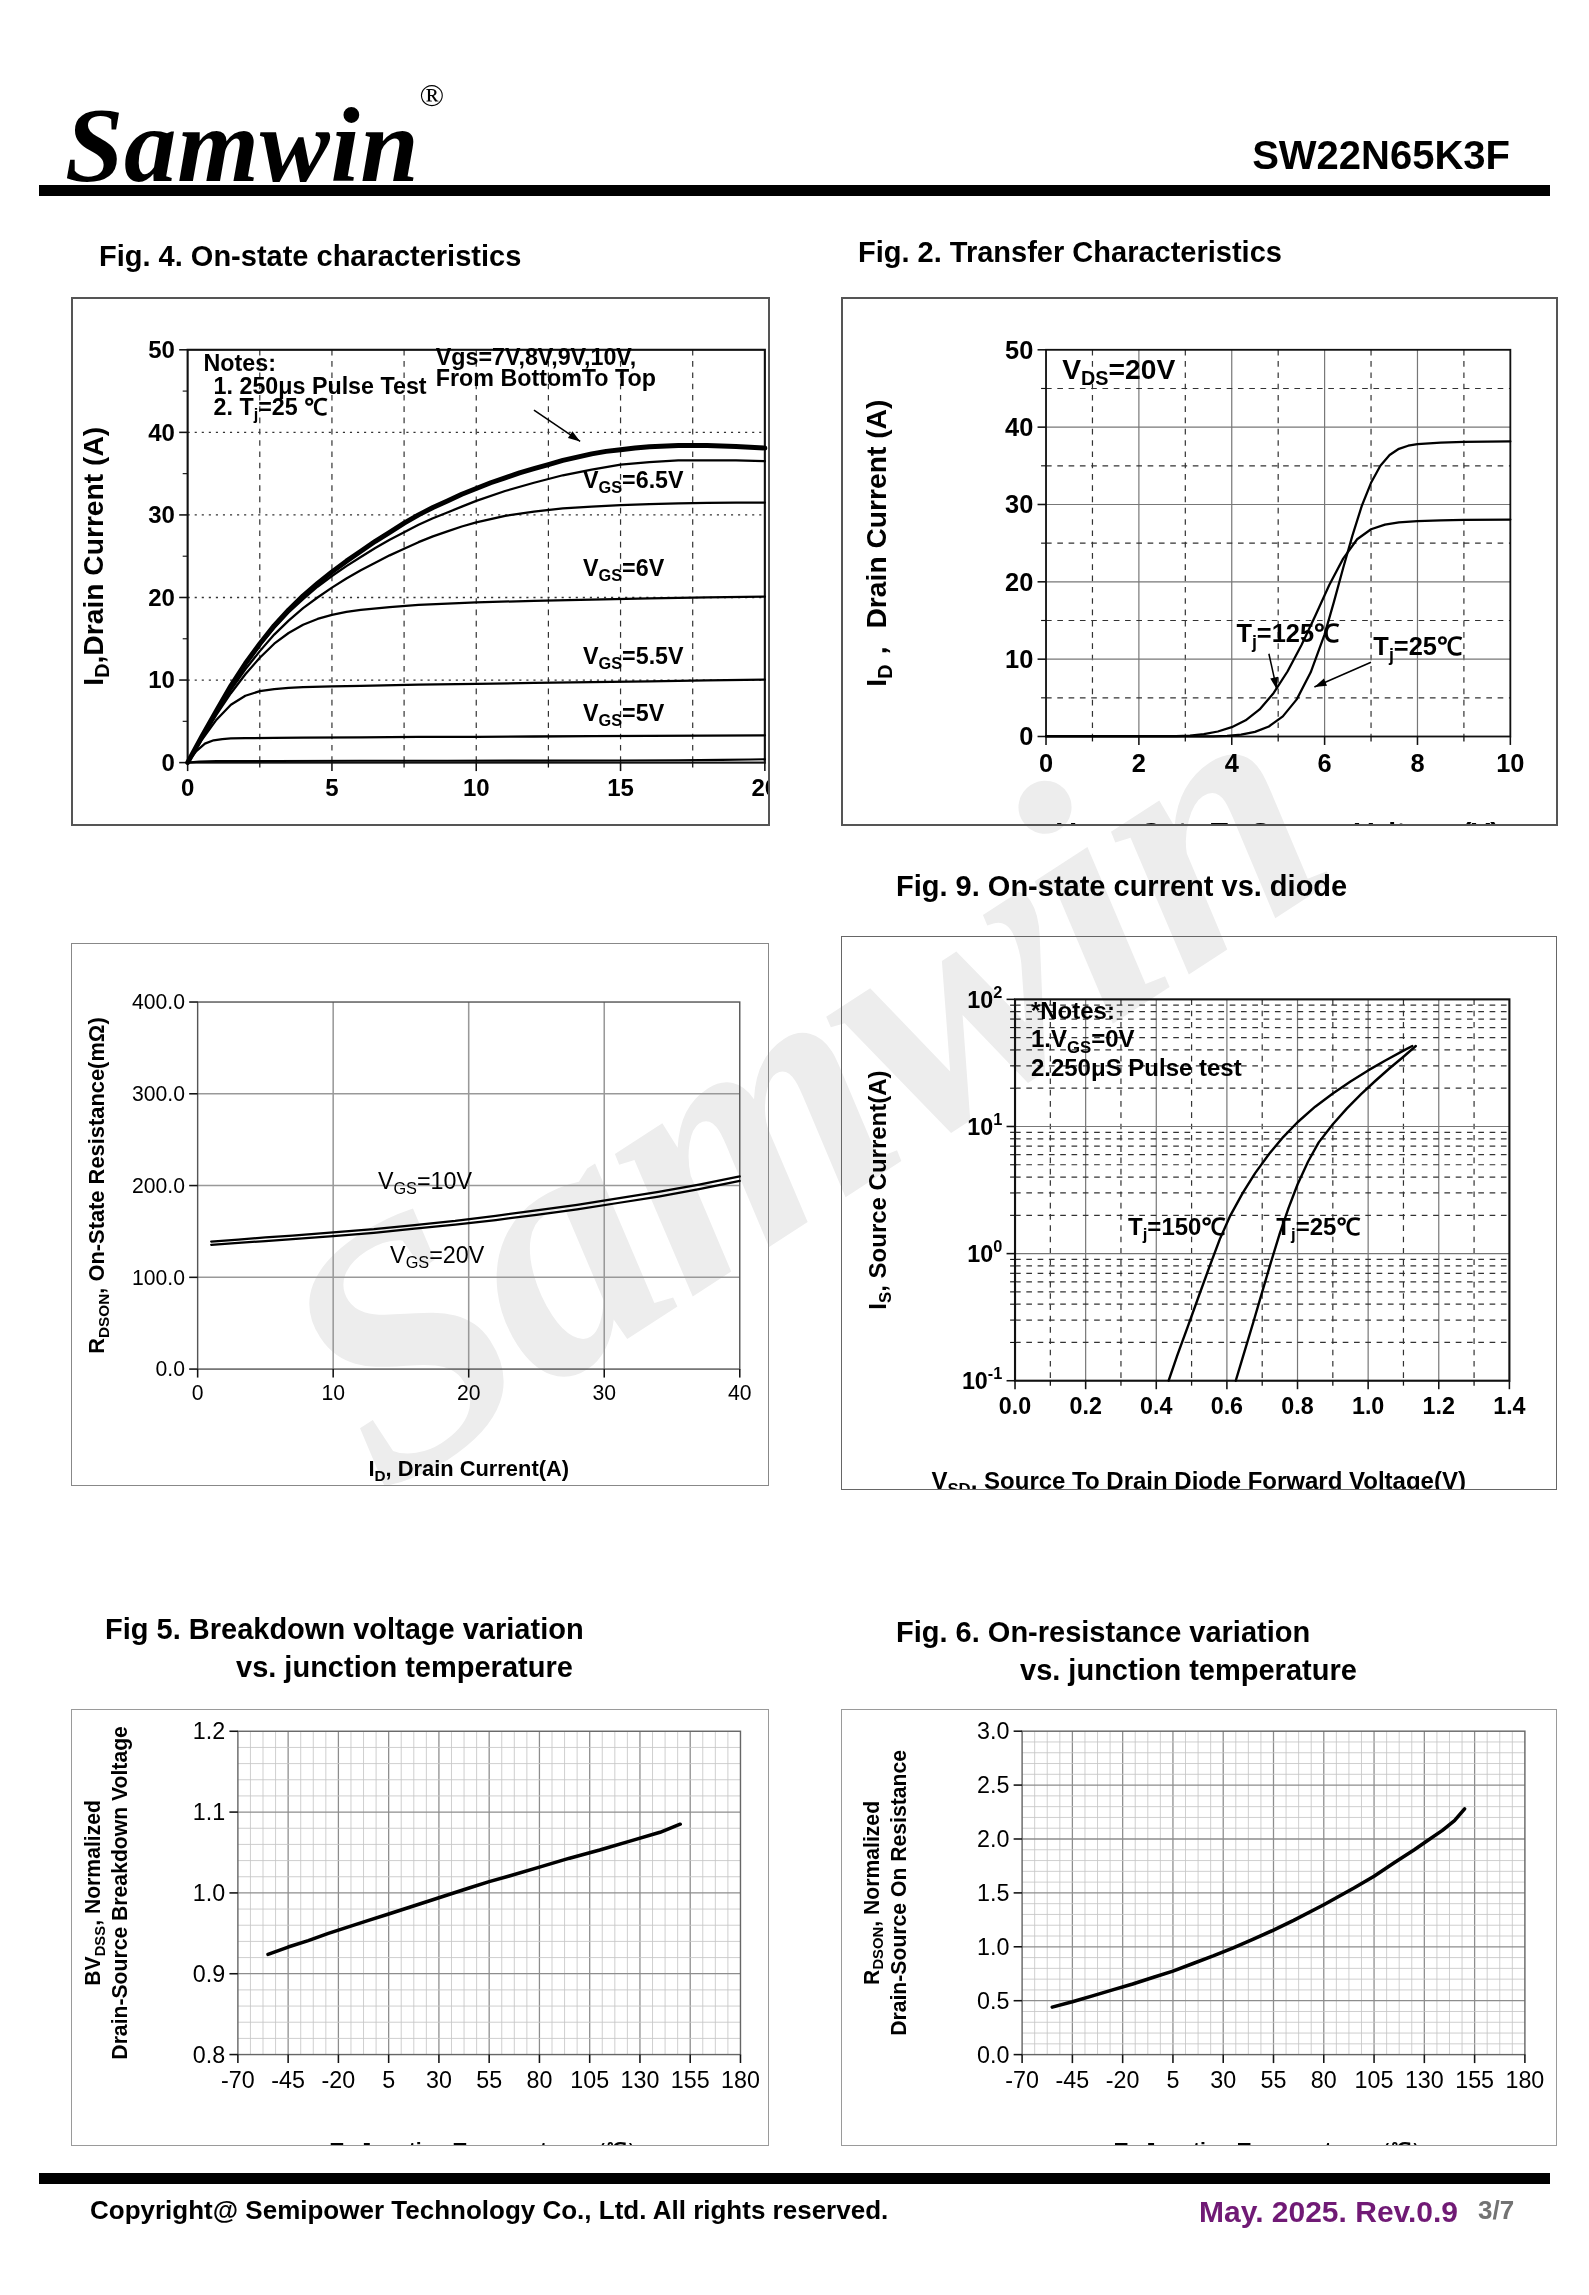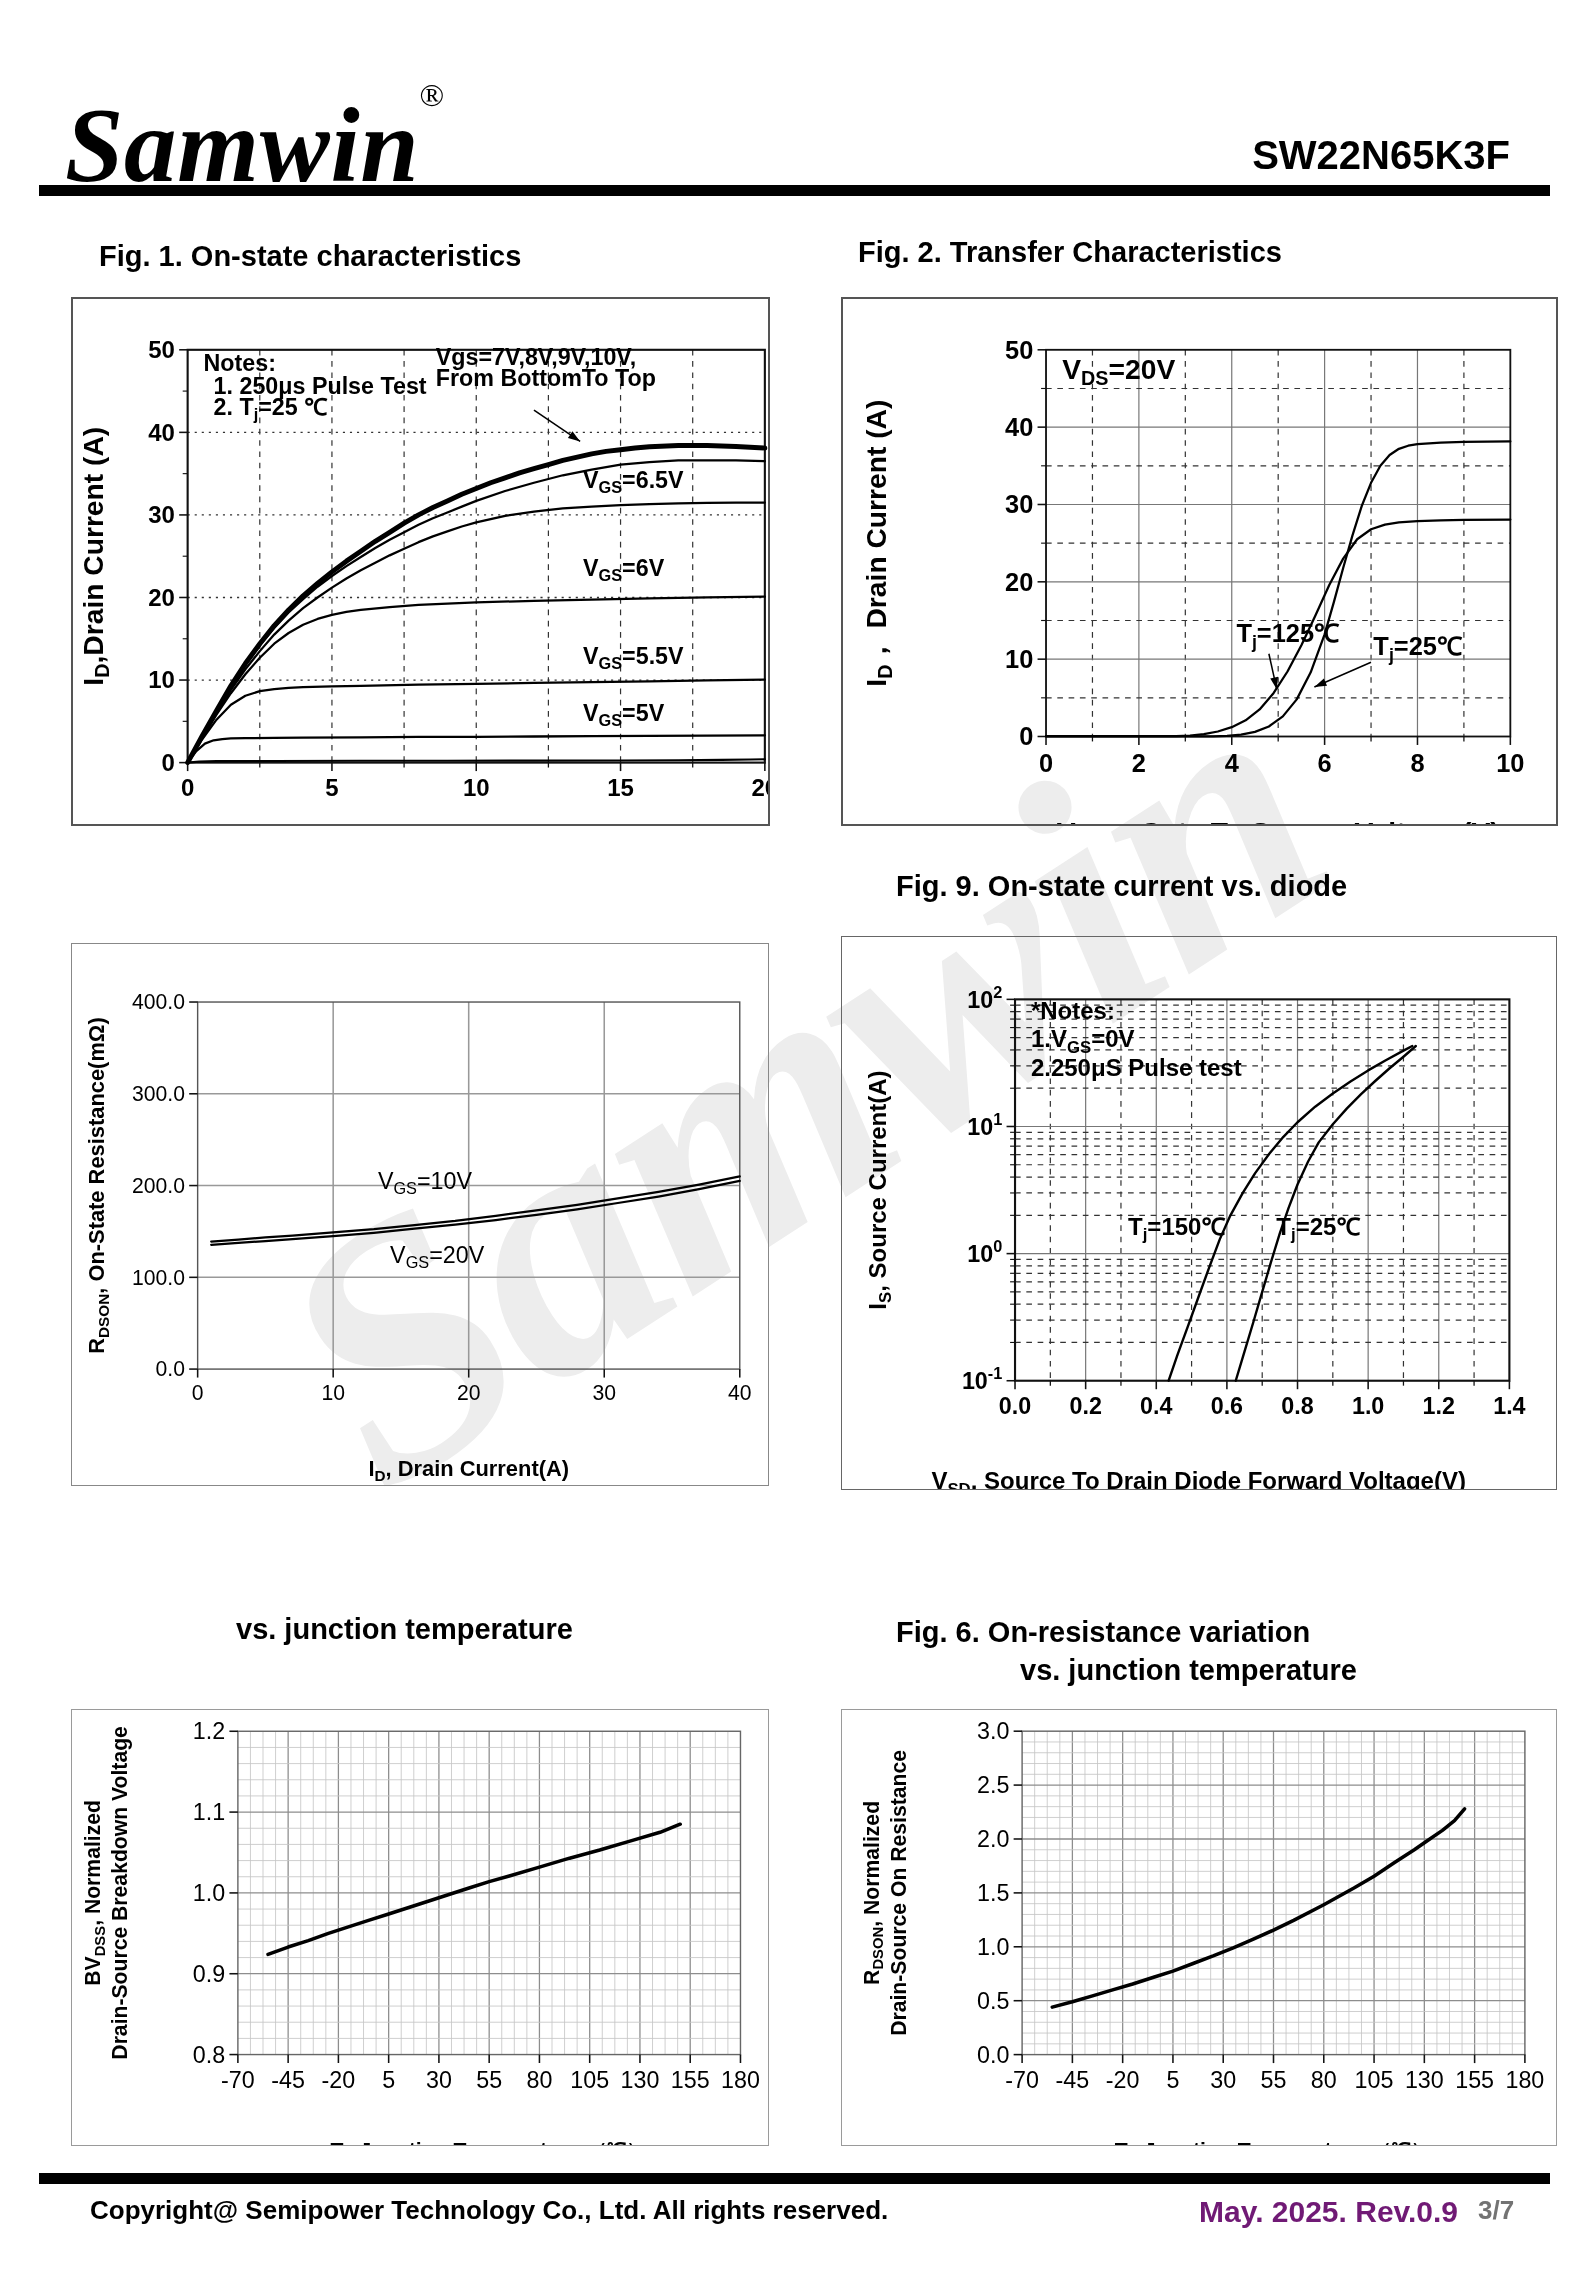--- a/index.html
+++ b/index.html
@@ -45,21 +45,21 @@
 <div class="page">
   <div class="watermark">Samwin</div>
 
   <header>
     <div class="logo"><span class="logo-text">Samwin</span><span class="reg">®</span></div>
     <div class="part">SW22N65K3F</div>
     <div class="hrule"></div>
   </header>
 
   <div class="ft" id="ft1">
-      <span class="l1">Fig. 1. On-state characteristics</span>
+      <span class="l1">Fig. 4. On-state characteristics</span>
       <span class="l2"></span>
     </div>
   <div class="fb" id="fb1">
       <svg width="695" height="525" viewBox="0 0 984 744">
         <line x1="264.25" y1="72" x2="264.25" y2="657" stroke="#333" stroke-width="1.7" stroke-dasharray="8 8"></line>
         <line x1="366.5" y1="72" x2="366.5" y2="657" stroke="#333" stroke-width="1.7" stroke-dasharray="8 8"></line>
         <line x1="468.75" y1="72" x2="468.75" y2="657" stroke="#333" stroke-width="1.7" stroke-dasharray="8 8"></line>
         <line x1="571" y1="72" x2="571" y2="657" stroke="#333" stroke-width="1.7" stroke-dasharray="8 8"></line>
         <line x1="673.25" y1="72" x2="673.25" y2="657" stroke="#333" stroke-width="1.7" stroke-dasharray="8 8"></line>
         <line x1="775.5" y1="72" x2="775.5" y2="657" stroke="#333" stroke-width="1.7" stroke-dasharray="8 8"></line>
@@ -340,20 +340,21 @@
         <polyline points="557.5,628.0 570.0,586.5 582.5,544.8 595.0,502.2 607.5,459.8 620.0,419.0 632.5,382.9 645.0,350.1 660.0,317.6 675.0,290.5 695.0,264.9 715.0,242.3 735.0,222.1 755.0,203.6 775.0,185.9 795.0,169.2 812.5,154.0" fill="none" stroke="#000" stroke-width="3.4" stroke-linejoin="round" stroke-linecap="round"></polyline>
         <text x="267.5" y="115.88235279743378" font-size="34" font-weight="600" text-anchor="start" fill="#000"><tspan>*Notes:</tspan></text>
         <text x="267.5" y="155.8151277283779" font-size="34" font-weight="600" text-anchor="start" fill="#000"><tspan>1.V</tspan><tspan dy="7.48" font-size="23.799999999999997">GS</tspan><tspan dy="-7.48">=0V</tspan></text>
         <text x="267.5" y="196.37079843903325" font-size="34" font-weight="600" text-anchor="start" fill="#000"><tspan>2.250μS Pulse test</tspan></text>
         <text x="405" y="421.69695357791716" font-size="34" font-weight="600" text-anchor="start" fill="#000"><tspan>T</tspan><tspan dy="7.48" font-size="23.799999999999997">j</tspan><tspan dy="-7.48">=150℃</tspan></text>
         <text x="615" y="421.69695357791716" font-size="34" font-weight="600" text-anchor="start" fill="#000"><tspan>T</tspan><tspan dy="7.48" font-size="23.799999999999997">j</tspan><tspan dy="-7.48">=25℃</tspan></text>
       </svg>
     </div>
 
   <div class="ft" id="ft5">
+      <span class="l1">Fig 5. Breakdown voltage variation</span>
       <span class="l2">vs. junction temperature</span>
     </div>
   <div class="fb" id="fb5">
       <svg width="696" height="435" viewBox="0 0 986 616">
         <line x1="252.8" y1="30" x2="252.8" y2="488" stroke="#c6c6c6" stroke-width="1.2"></line>
         <line x1="270.6" y1="30" x2="270.6" y2="488" stroke="#c6c6c6" stroke-width="1.2"></line>
         <line x1="288.4" y1="30" x2="288.4" y2="488" stroke="#c6c6c6" stroke-width="1.2"></line>
         <line x1="324" y1="30" x2="324" y2="488" stroke="#c6c6c6" stroke-width="1.2"></line>
         <line x1="341.8" y1="30" x2="341.8" y2="488" stroke="#c6c6c6" stroke-width="1.2"></line>
         <line x1="359.6" y1="30" x2="359.6" y2="488" stroke="#c6c6c6" stroke-width="1.2"></line>

